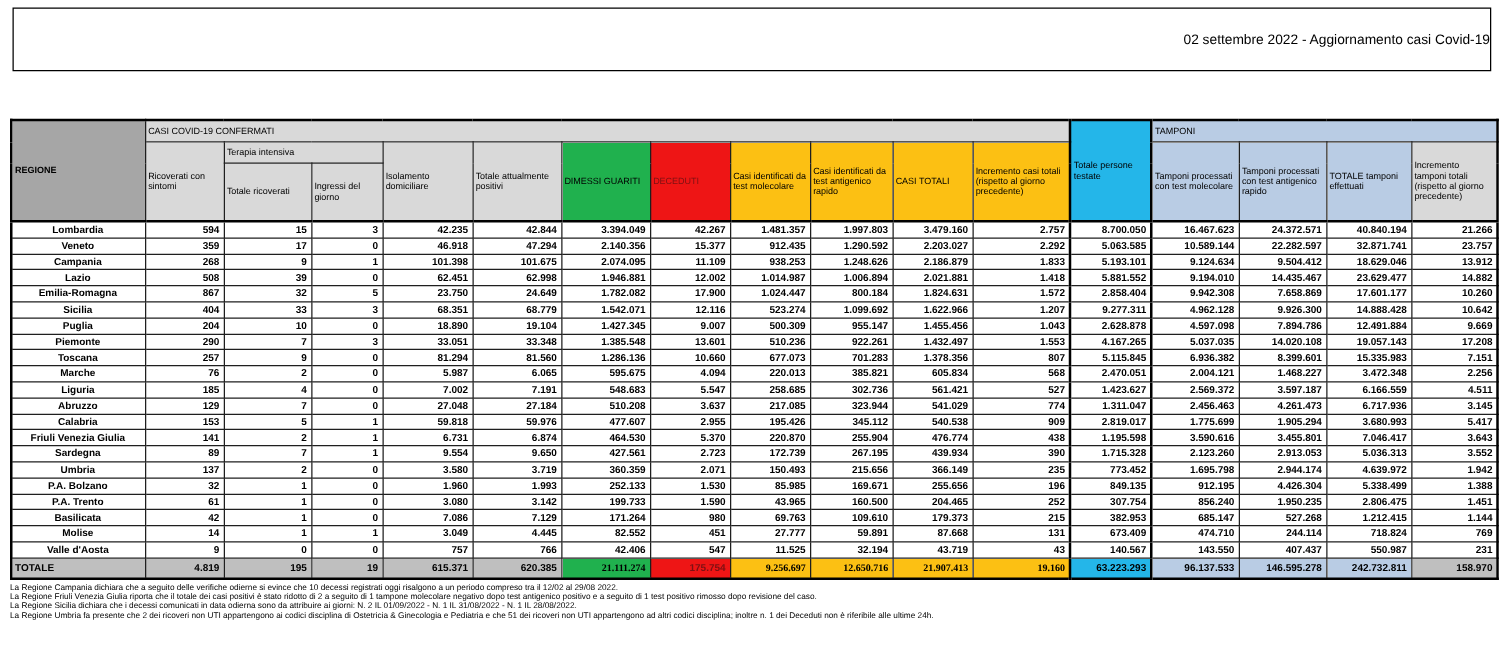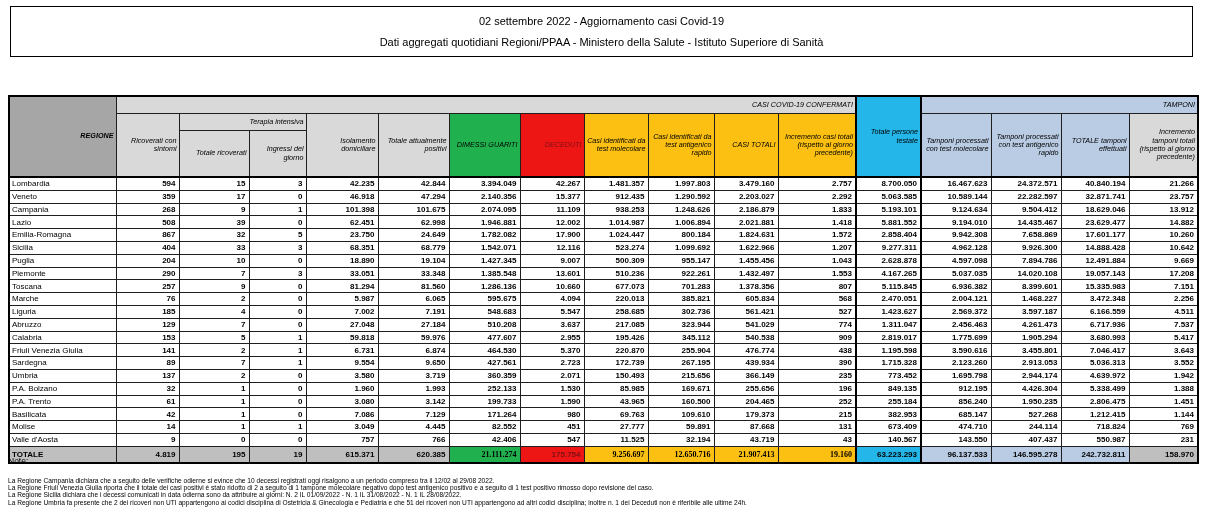--- a/index.html
+++ b/index.html
@@ -3,70 +3,69 @@
 <meta charset="utf-8">
 <style>
   html,body{margin:0;padding:0;}
   body{
     width:1205px;height:516px;position:relative;background:#ffffff;
     font-family:"Liberation Sans",sans-serif;color:#000;overflow:hidden;
   }
   .title-box{
     position:absolute;left:10px;top:6px;width:1181px;height:49px;
     border:1px solid #000;display:flex;flex-direction:column;
-    justify-content:space-evenly;align-items:center;
+    justify-content:space-evenly;align-items:flex-end;
     font-size:11px;font-weight:400;text-align:center;background:#fff;
   }
   table.covid{
     position:absolute;left:8px;top:95px;border-collapse:collapse;
     table-layout:fixed;border:2px solid #000;
   }
   .covid th,.covid td{
     border:1px solid #1f1f1f;padding:0 2px;overflow:hidden;
     vertical-align:middle;line-height:1.15;
   }
   .covid thead th{
-    font-size:7.2px;font-weight:400;text-align:right;background:#d9d9d9;font-style:italic;
+    font-size:7.2px;font-weight:400;text-align:left;background:#d9d9d9;
   }
   .h-banner{font-size:8.4px;font-weight:700;height:16px;}
   .h-regione{background:#a6a6a6 !important;font-weight:700 !important;font-size:8px;}
   .h-terapia{height:16px;}
   .h-sub{height:45px;}
   .h-green{background:#20b14e !important;}
   .h-red{background:#ee1515 !important;color:#7d1113;}
   .h-yellow{background:#fcc013 !important;}
   .h-cyan{background:#24b6e9 !important;}
   .h-blue{background:#b9cce4 !important;margin-left:44px;}
   .h-grayl{background:#d9d9d9 !important;}
   .thick-l{border-left:2px solid #000 !important;}
   .covid tbody td{
     font-size:8px;height:11.8px;text-align:right;font-weight:700;background:#fff;
     padding-right:3px;
   }
   .covid tbody tr.data td:first-child{
-    text-align:left;font-weight:400;padding-left:2px;
+    text-align:center;font-weight:700;padding-left:2px;
   }
   .covid tbody tr:first-child td{border-top:2px solid #000;}
   tr.totale td{height:15px;background:#bfbfbf;border-top:1.5px solid #000;}
   tr.totale td:first-child{text-align:left;font-weight:700;}
   td.t-green{background:#20b14e !important;font-family:Liberation Serif, serif;}
   td.t-red{background:#ee1515 !important;color:#7d1113;margin-left:14px;}
   td.t-yellow{background:#fcc013 !important;font-family:Liberation Serif, serif;}
   td.t-cyan{background:#24b6e9 !important;}
   td.t-blue{background:#b9cce4 !important;}
   .notes{position:absolute;left:8px;top:456px;}
   .notes-title{font-size:8.5px;font-weight:400;}
   .note-lines{margin-top:11px;font-size:6.6px;line-height:7.2px;}
 </style>
 </head>
 <body>
 
 <div class="title-box">
   <div>02 settembre 2022 - Aggiornamento casi Covid-19</div>
-  <div>Dati aggregati quotidiani Regioni/PPAA - Ministero della Salute - Istituto Superiore di Sanità</div>
 </div>
 
 <table class="covid">
   <colgroup>
     <col style="width:107px">
       <col style="width:63px">
       <col style="width:70px">
       <col style="width:57px">
     <col style="width:72px">
       <col style="width:71px">
@@ -330,21 +329,21 @@
         <td>510.208</td>
         <td>3.637</td>
         <td>217.085</td>
         <td>323.944</td>
         <td>541.029</td>
         <td>774</td>
         <td class="thick-l">1.311.047</td>
         <td class="thick-l">2.456.463</td>
         <td>4.261.473</td>
         <td>6.717.936</td>
-        <td>7.537</td>
+        <td>3.145</td>
       </tr>
       <tr class="data">
         <td>Calabria</td>
         <td>153</td>
         <td>5</td>
         <td>1</td>
         <td>59.818</td>
         <td>59.976</td>
         <td>477.607</td>
         <td>2.955</td>
@@ -440,21 +439,21 @@
         <td>1</td>
         <td>0</td>
         <td>3.080</td>
         <td>3.142</td>
         <td>199.733</td>
         <td>1.590</td>
         <td>43.965</td>
         <td>160.500</td>
         <td>204.465</td>
         <td>252</td>
-        <td class="thick-l">255.184</td>
+        <td class="thick-l">307.754</td>
         <td class="thick-l">856.240</td>
         <td>1.950.235</td>
         <td>2.806.475</td>
         <td>1.451</td>
       </tr>
       <tr class="data">
         <td>Basilicata</td>
         <td>42</td>
         <td>1</td>
         <td>0</td>
@@ -526,20 +525,19 @@
         <td class="t-cyan thick-l">63.223.293</td>
         <td class="t-blue thick-l">96.137.533</td>
         <td class="t-blue">146.595.278</td>
         <td class="t-blue">242.732.811</td>
         <td>158.970</td>
       </tr>
     </tbody>
 </table>
 
 <div class="notes">
-  <div class="notes-title">Note:</div>
   <div class="note-lines">
     <div>La Regione Campania dichiara che a seguito delle verifiche odierne si evince che 10 decessi registrati oggi risalgono a un periodo compreso tra il 12/02 al 29/08 2022.</div>
     <div>La Regione Friuli Venezia Giulia riporta che il totale dei casi positivi è stato ridotto di 2 a seguito di 1 tampone molecolare negativo dopo test antigenico positivo e a seguito di 1 test positivo rimosso dopo revisione del caso.</div>
     <div>La Regione Sicilia dichiara che i decessi comunicati in data odierna sono da attribuire ai giorni:  N. 2 IL 01/09/2022 - N. 1 IL 31/08/2022 - N. 1 IL 28/08/2022.</div>
     <div>La Regione Umbria fa presente che 2 dei ricoveri non UTI appartengono ai codici disciplina di Ostetricia &amp; Ginecologia e Pediatria e che 51 dei ricoveri non UTI appartengono ad altri codici disciplina; inoltre n. 1 dei Deceduti non è riferibile alle ultime 24h.</div>
   </div>
 </div>
 
 </body></html>

